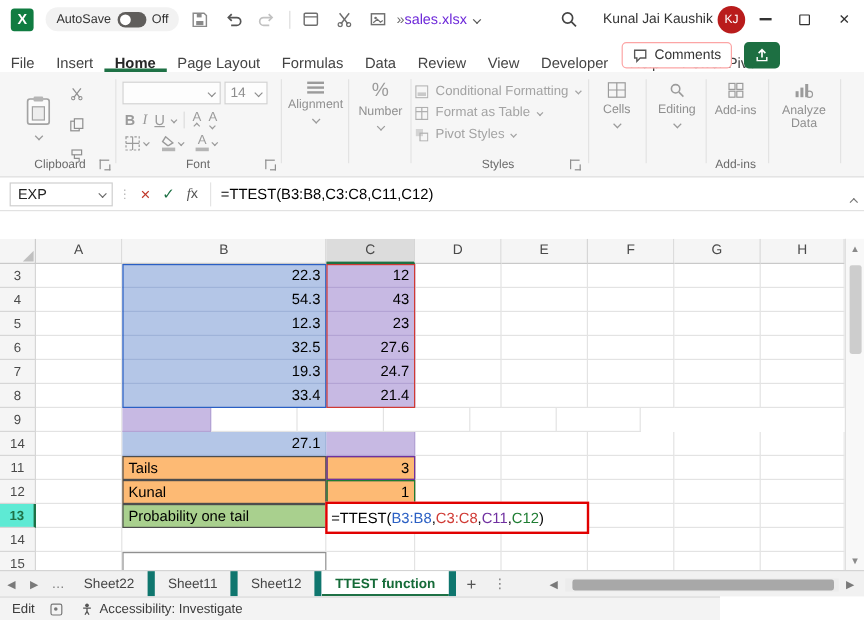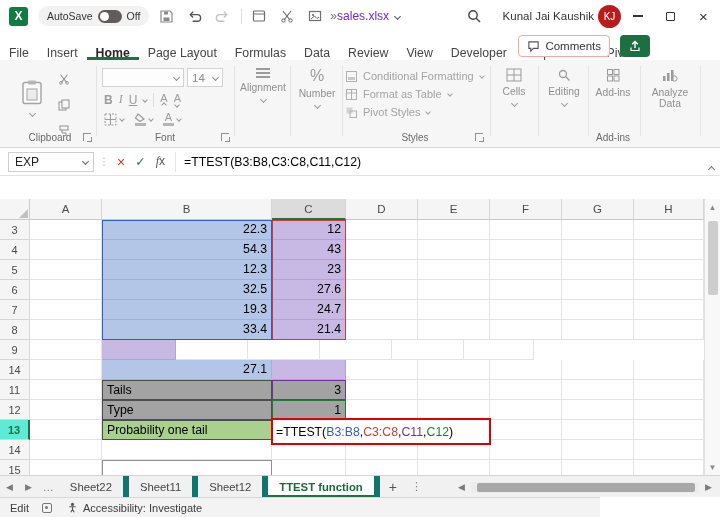--- a/index.html
+++ b/index.html
@@ -81,21 +81,21 @@
 .col-h{height:21px;display:flex;align-items:center;justify-content:center;background:#f5f5f5;border-right:1px solid #d6d6d6;border-bottom:1px solid #c9c9c9;font-size:11.5px;color:#4a4a4a}
 .col-h.sel{background:#dcdcdc;border-bottom:2px solid #1e7145}
 #col-headers{display:flex}
 .g-row{display:flex;height:20px}
 .row-h{display:flex;align-items:center;justify-content:center;background:#f5f5f5;border-right:1px solid #d6d6d6;border-bottom:1px solid #d6d6d6;font-size:11px;color:#4a4a4a}
 .row-h.sel{background:#5eead4;border-right:2px solid #1e7145;color:#1e7145;font-weight:bold}
 .g-cell{border-right:1px solid #e3e3e3;border-bottom:1px solid #e3e3e3;font-size:12.3px;line-height:19px;padding:0 4px;overflow:hidden;white-space:nowrap;color:#000}
 .num{text-align:right}
 .fill-blue{background:#b4c6e7;border-right-color:#9fb3d9;border-bottom-color:#9fb3d9}
 .fill-purple{background:#c7b9e3;border-right-color:#b3a3d4;border-bottom-color:#b3a3d4}
-.fill-orange{background:#a3a3a3;border:1px solid #4d4d4d}
+.fill-orange{background:#fdba74;border:1px solid #4d4d4d}
 .fill-green{background:#a9d08e;border:1px solid #4d4d4d}
 .boxed{border:1px solid #909090;background:#fff}
 .w-rh{width:30px;flex:0 0 30px}
 .w-A{width:72px;flex:0 0 72px}
 .w-B{width:170px;flex:0 0 170px}
 .w-C{width:74px;flex:0 0 74px}
 .w-D{width:72px;flex:0 0 72px}
 .w-E{width:72px;flex:0 0 72px}
 .w-F{width:72px;flex:0 0 72px}
 .w-G{width:72px;flex:0 0 72px}
@@ -535,21 +535,21 @@
         <div class="g-cell w-C fill-orange num">3</div>
         <div class="g-cell w-D"></div>
         <div class="g-cell w-E"></div>
         <div class="g-cell w-F"></div>
         <div class="g-cell w-G"></div>
         <div class="g-cell w-H"></div>
       </div>
       <div class="g-row">
         <div class="row-h w-rh">12</div>
         <div class="g-cell w-A"></div>
-        <div class="g-cell w-B fill-orange">Type</div>
+        <div class="g-cell w-B fill-orange">Kunal</div>
         <div class="g-cell w-C fill-orange num">1</div>
         <div class="g-cell w-D"></div>
         <div class="g-cell w-E"></div>
         <div class="g-cell w-F"></div>
         <div class="g-cell w-G"></div>
         <div class="g-cell w-H"></div>
       </div>
       <div class="g-row">
         <div class="row-h w-rh sel">13</div>
         <div class="g-cell w-A"></div>

